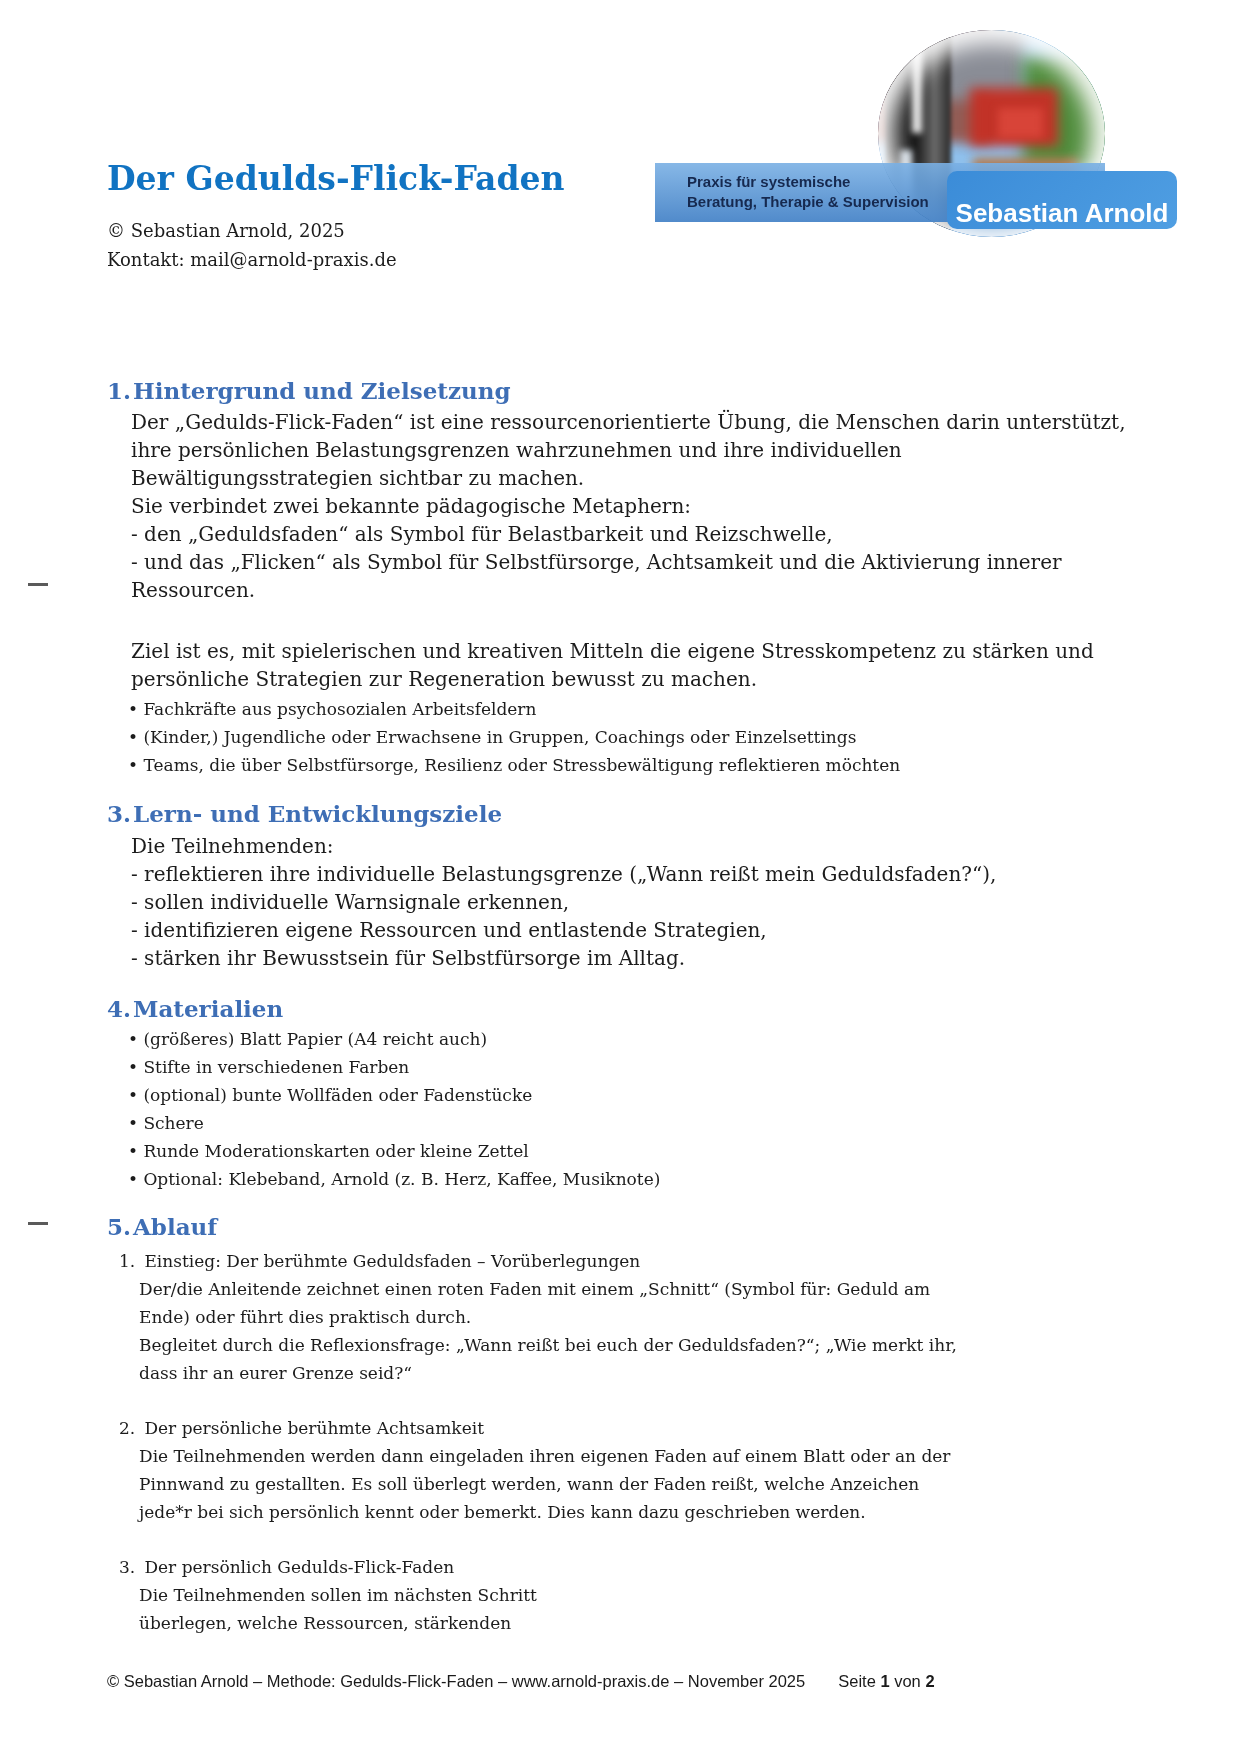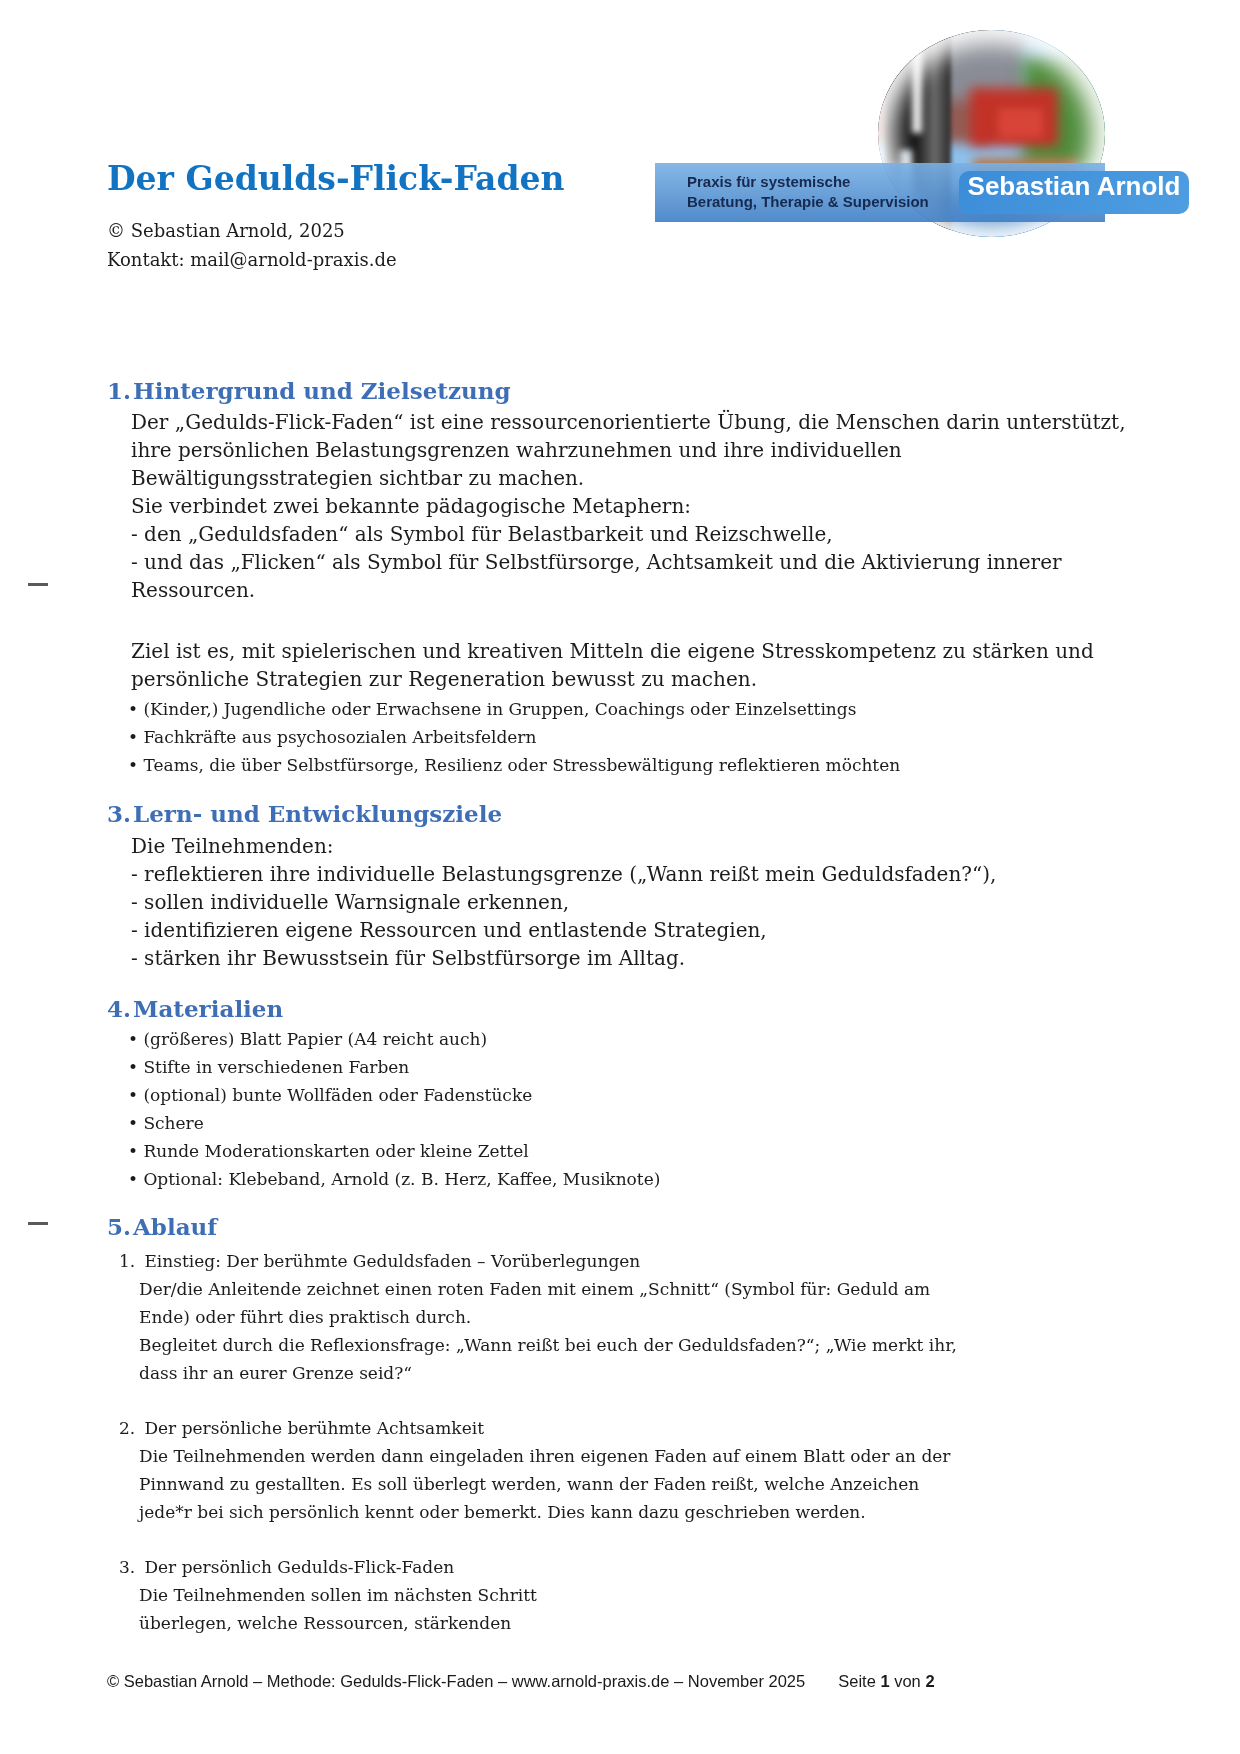--- a/index.html
+++ b/index.html
@@ -33,24 +33,24 @@
   .b-pots{left:95px;top:128px;width:105px;height:42px;background:#b5794d;filter:blur(5px);}
   .b-water{left:0;top:163px;width:227px;height:50px;background:#4b88c4;filter:blur(4px);}
   .b-streak{left:7px;top:-6px;width:66px;height:220px;filter:blur(2px);
             background:linear-gradient(90deg,#3a3a3a 0%,#141414 45%,#6a6a6a 75%,#2a2a2a 100%);}
   .b-shine{left:34px;top:18px;width:10px;height:85px;background:#e8e8e8;filter:blur(3px);}
   .b-shine2{left:22px;top:120px;width:12px;height:60px;background:#cfd8e0;filter:blur(3px);}
   .logo-band{position:absolute;left:655px;top:163px;width:450px;height:59px;z-index:2;
              background:linear-gradient(180deg,rgba(122,176,228,.9),rgba(62,126,197,.9));
              font-family:"Liberation Sans",sans-serif;font-weight:bold;color:#16294f;
              font-size:15px;line-height:20px;padding:9px 0 0 32px;box-sizing:border-box;}
-  .logo-pill{position:absolute;left:947px;top:171px;width:230px;height:43px;z-index:3;
+  .logo-pill{position:absolute;left:947px;top:171px;width:230px;height:58px;z-index:3;
              background:linear-gradient(135deg,#3b8cd8,#4f9ee2);border-radius:10px;
-             display:flex;align-items:flex-start;justify-content:center;
-             font-family:"Liberation Sans",sans-serif;font-weight:bold;color:#fff;font-size:26px;margin-left:12px;}
+             display:flex;align-items:flex-end;justify-content:center;
+             font-family:"Liberation Sans",sans-serif;font-weight:bold;color:#fff;font-size:26px;}
 
   
   .sec-h{margin:0;font-size:23px;line-height:28px;font-weight:bold;color:#3e6eb5;}
   .sec-num{display:inline-block;min-width:26px;}
   .body-block{margin:0 0 0 24px;font-size:20px;line-height:28px;white-space:pre-line;}
   .mt-s1{margin-top:103px;}
   .p1{margin-top:3px;}
   .p2{margin-top:33px;}
   .mt-s2{margin-top:20px;}
   .mt-s3{margin-top:21px;}
@@ -116,22 +116,22 @@
 - den „Geduldsfaden“ als Symbol für Belastbarkeit und Reizschwelle,
 - und das „Flicken“ als Symbol für Selbstfürsorge, Achtsamkeit und die Aktivierung innerer
 Ressourcen.</p>
       <p class="body-block p2">Ziel ist es, mit spielerischen und kreativen Mitteln die eigene Stresskompetenz zu stärken und
 persönliche Strategien zur Regeneration bewusst zu machen.</p>
     </section>
 
     <section>
       <ul class="bullets">
 
-      <li>(Kinder,) Jugendliche oder Erwachsene in Gruppen, Coachings oder Einzelsettings</li>
-          <li>Fachkräfte aus psychosozialen Arbeitsfeldern</li>
+      <li>Fachkräfte aus psychosozialen Arbeitsfeldern</li>
+          <li>(Kinder,) Jugendliche oder Erwachsene in Gruppen, Coachings oder Einzelsettings</li>
           <li>Teams, die über Selbstfürsorge, Resilienz oder Stressbewältigung reflektieren möchten</li>
         </ul>
     </section>
 
     <section>
       <h2 class="sec-h mt-s3"><span class="sec-num">3.</span><span>Lern- und Entwicklungsziele</span></h2>
       <p class="body-block s3-body">Die Teilnehmenden:
 - reflektieren ihre individuelle Belastungsgrenze („Wann reißt mein Geduldsfaden?“),
 - sollen individuelle Warnsignale erkennen,
 - identifizieren eigene Ressourcen und entlastende Strategien,

